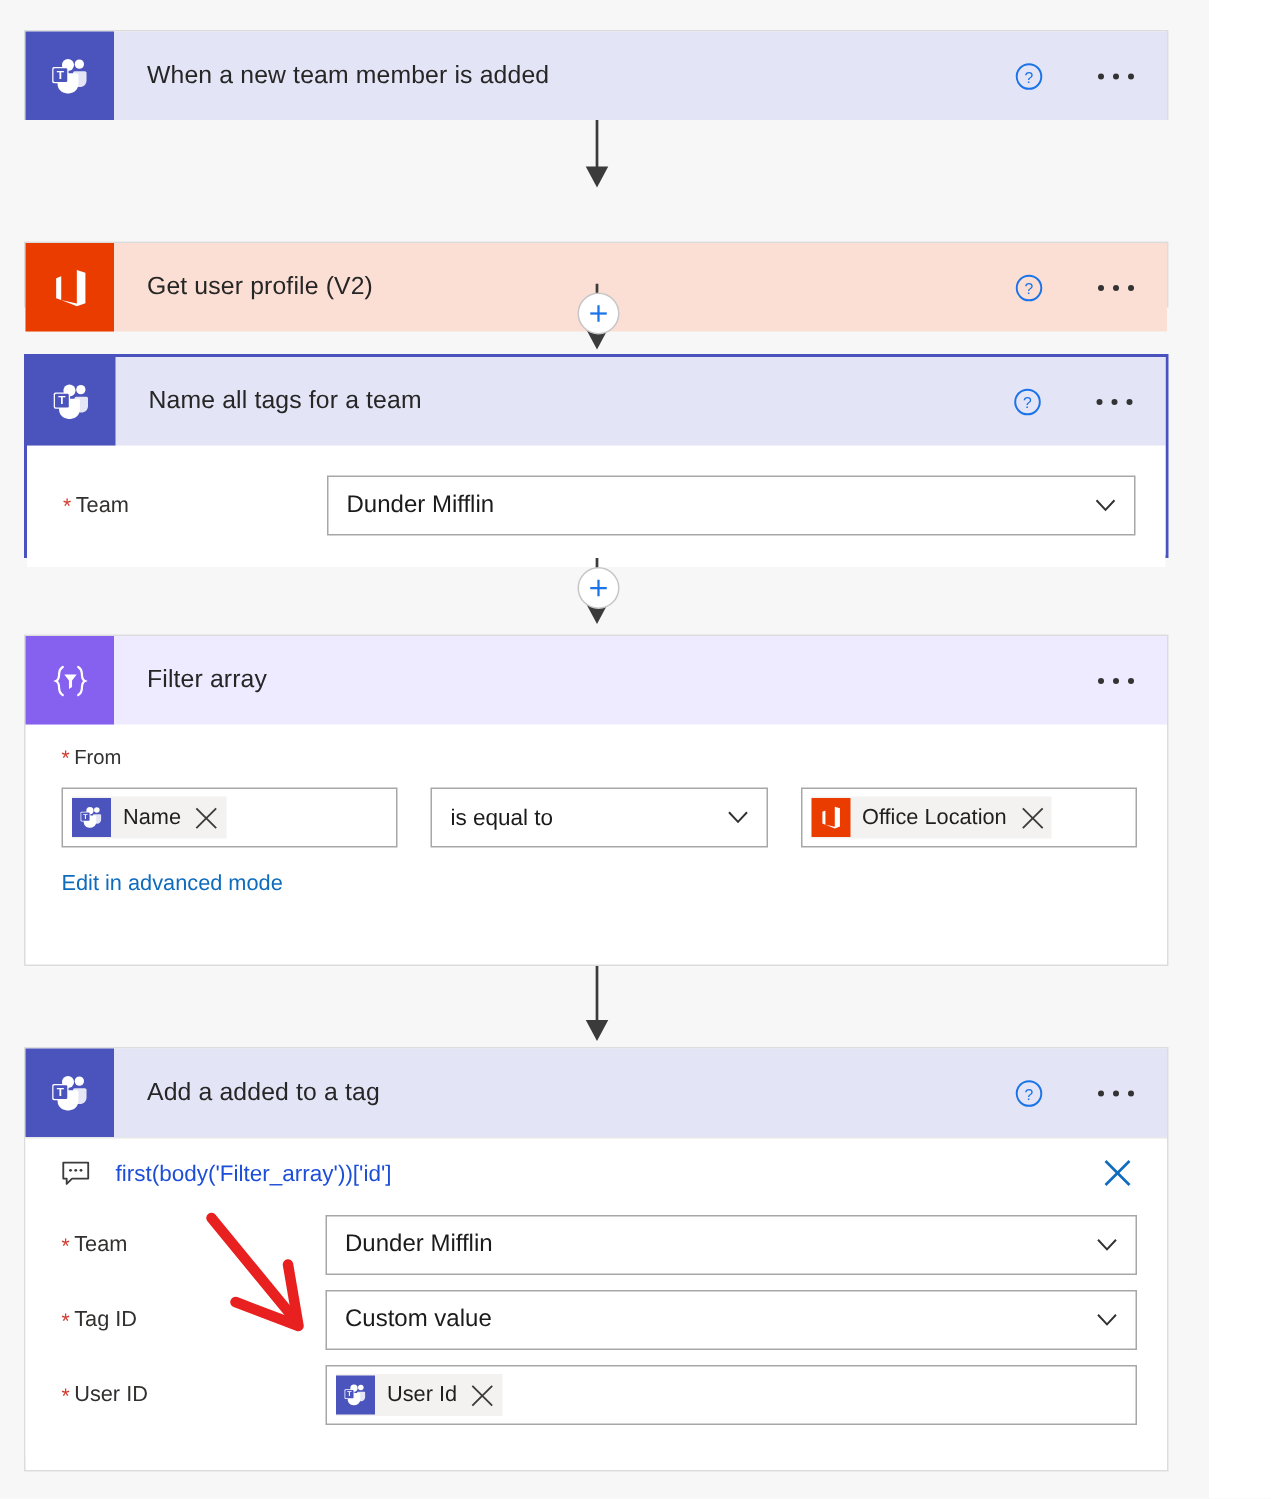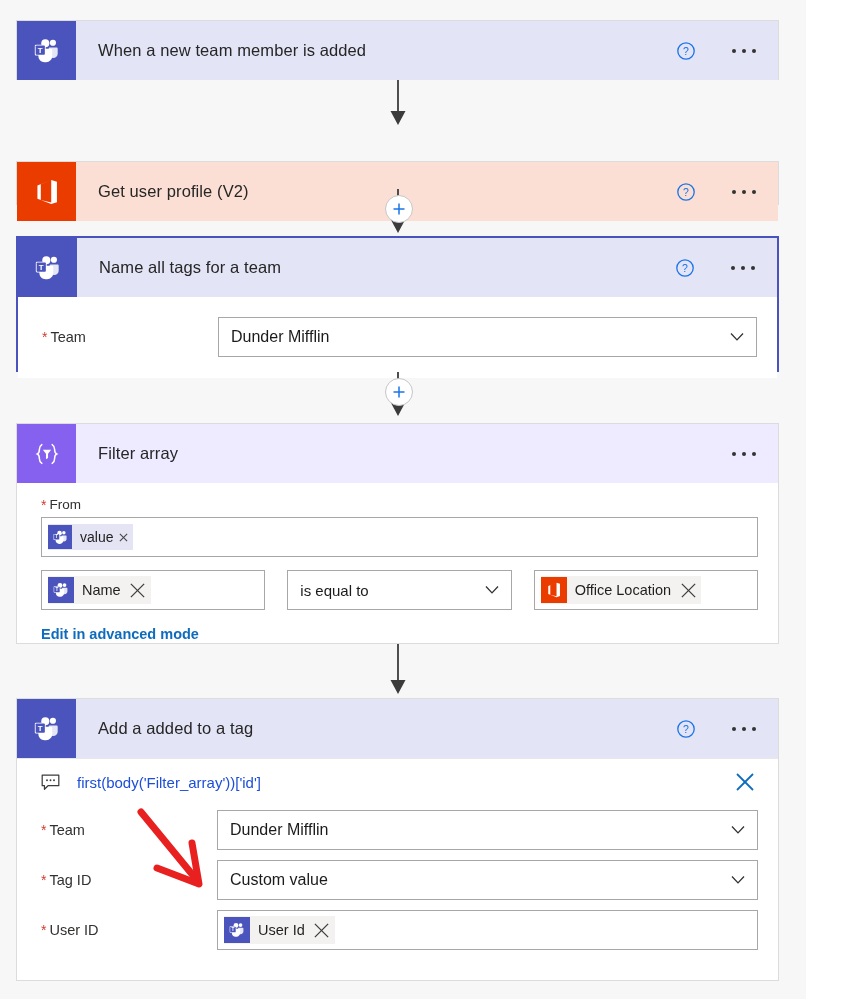--- a/index.html
+++ b/index.html
@@ -109,21 +109,21 @@
   .sub-label{font-size:13.5px;color:#323130;display:flex;align-items:center;margin-bottom:5px;}
   .from-box{
     height:40px;border:1px solid #a7a7a7;background:#fff;
     display:flex;align-items:center;padding:0 6px;box-sizing:border-box;
   }
   .cond-row{display:flex;align-items:center;gap:22px;margin-top:13px;}
   .cond-left{width:227px;}
   .cond-mid{width:227px;}
   .cond-right{width:227px;}
   .advanced-link{
-    margin-top:16px;font-size:14.5px;color:#0f6cbd;cursor:pointer;font-weight:bold;
+    margin-top:16px;font-size:14.5px;color:#0f6cbd;cursor:pointer;
   }
 
   
   .expr-sep{height:1px;background:#e8e8e8;margin:0 0 0 0;}
   .expr-row{
     display:flex;align-items:center;height:46px;padding:0 20px 0 24px;
   }
   .expr-ico{width:22px;flex:0 0 22px;display:flex;align-items:center;}
   .expr-text{
     flex:1 1 auto;padding-left:14px;font-size:15px;color:#1d4ed8;
@@ -302,42 +302,20 @@
             <i></i>
             <i></i>
           </div>
       </div>
     </div>
     <div class="filter-body">
 
       <div class="sub-label">
         <span class="req">*</span>
         <span>From</span>
-      </div>
-      <div class="from-box">
-        <span class="chip lav">
-          <span class="chip-ico">
-            <svg width="17" height="17" viewBox="0 0 32 32">
-              <circle cx="22.3" cy="7.2" r="3.3" fill="#fff"></circle>
-              <path d="M18.6 12.2h7.6c.7 0 1.2.5 1.2 1.2v5.4c0 2.6-2.1 4.7-4.7 4.7h-.2c-2.6 0-4.7-2.1-4.7-4.7v-5.4c0-.7.5-1.2 1.2-1.2z" fill="#fff" opacity="0.85"></path>
-              <circle cx="14.2" cy="7.8" r="4.3" fill="#fff"></circle>
-              <path d="M8.2 13.6h12c.8 0 1.4.6 1.4 1.4v6.4c0 3.6-2.9 6.6-6.6 6.6h-1.6c-3.6 0-6.6-2.9-6.6-6.6v-6.4c0-.8.6-1.4 1.4-1.4z" fill="#fff"></path>
-              <rect x="3" y="9.2" width="11.6" height="11.6" rx="1.2" fill="#fff"></rect>
-              <rect x="3.9" y="10.1" width="9.8" height="9.8" rx="0.9" fill="#4b53bc"></rect>
-              <text x="8.8" y="17.6" font-family="Liberation Sans, sans-serif" font-size="8.4" font-weight="bold" fill="#fff" text-anchor="middle">T</text>
-            </svg>
-          </span>
-          <span class="chip-label">value</span>
-          <span class="chip-x">
-            <svg width="9" height="9" viewBox="0 0 10 10">
-              <line x1="1" y1="1" x2="9" y2="9" stroke="#444" stroke-width="1.2"></line>
-              <line x1="9" y1="1" x2="1" y2="9" stroke="#444" stroke-width="1.2"></line>
-            </svg>
-          </span>
-        </span>
       </div>
 
       <div class="cond-row">
         <div class="cond-left">
           <div class="token-box">
             <span class="chip">
               <span class="chip-ico">
                 <svg width="18" height="18" viewBox="0 0 32 32">
                   <circle cx="22.3" cy="7.2" r="3.3" fill="#fff"></circle>
                   <path d="M18.6 12.2h7.6c.7 0 1.2.5 1.2 1.2v5.4c0 2.6-2.1 4.7-4.7 4.7h-.2c-2.6 0-4.7-2.1-4.7-4.7v-5.4c0-.7.5-1.2 1.2-1.2z" fill="#fff" opacity="0.85"></path>

